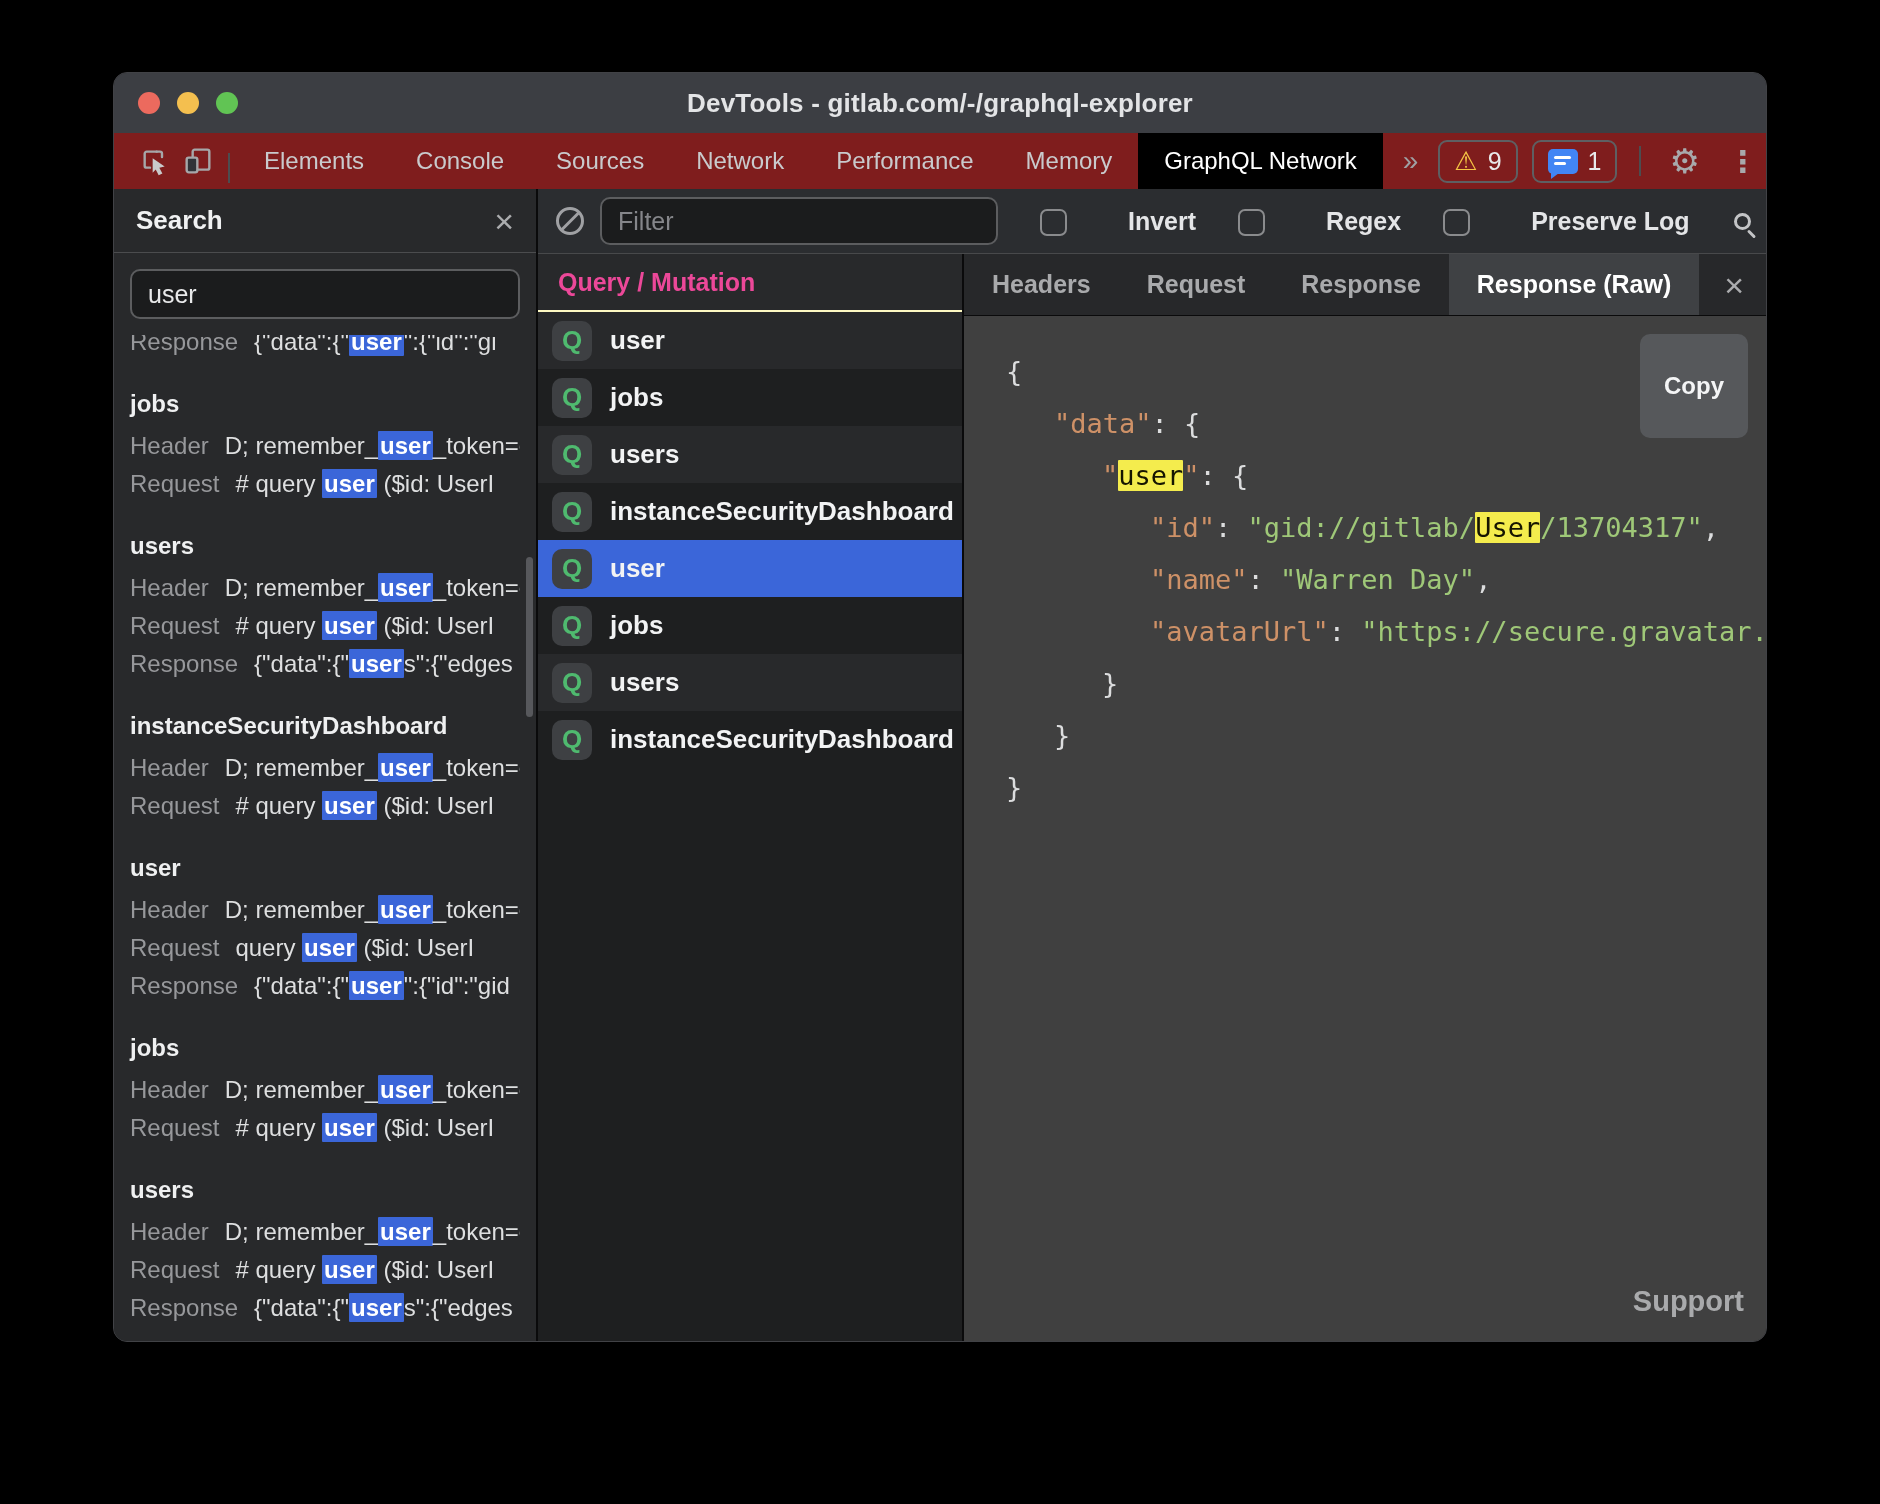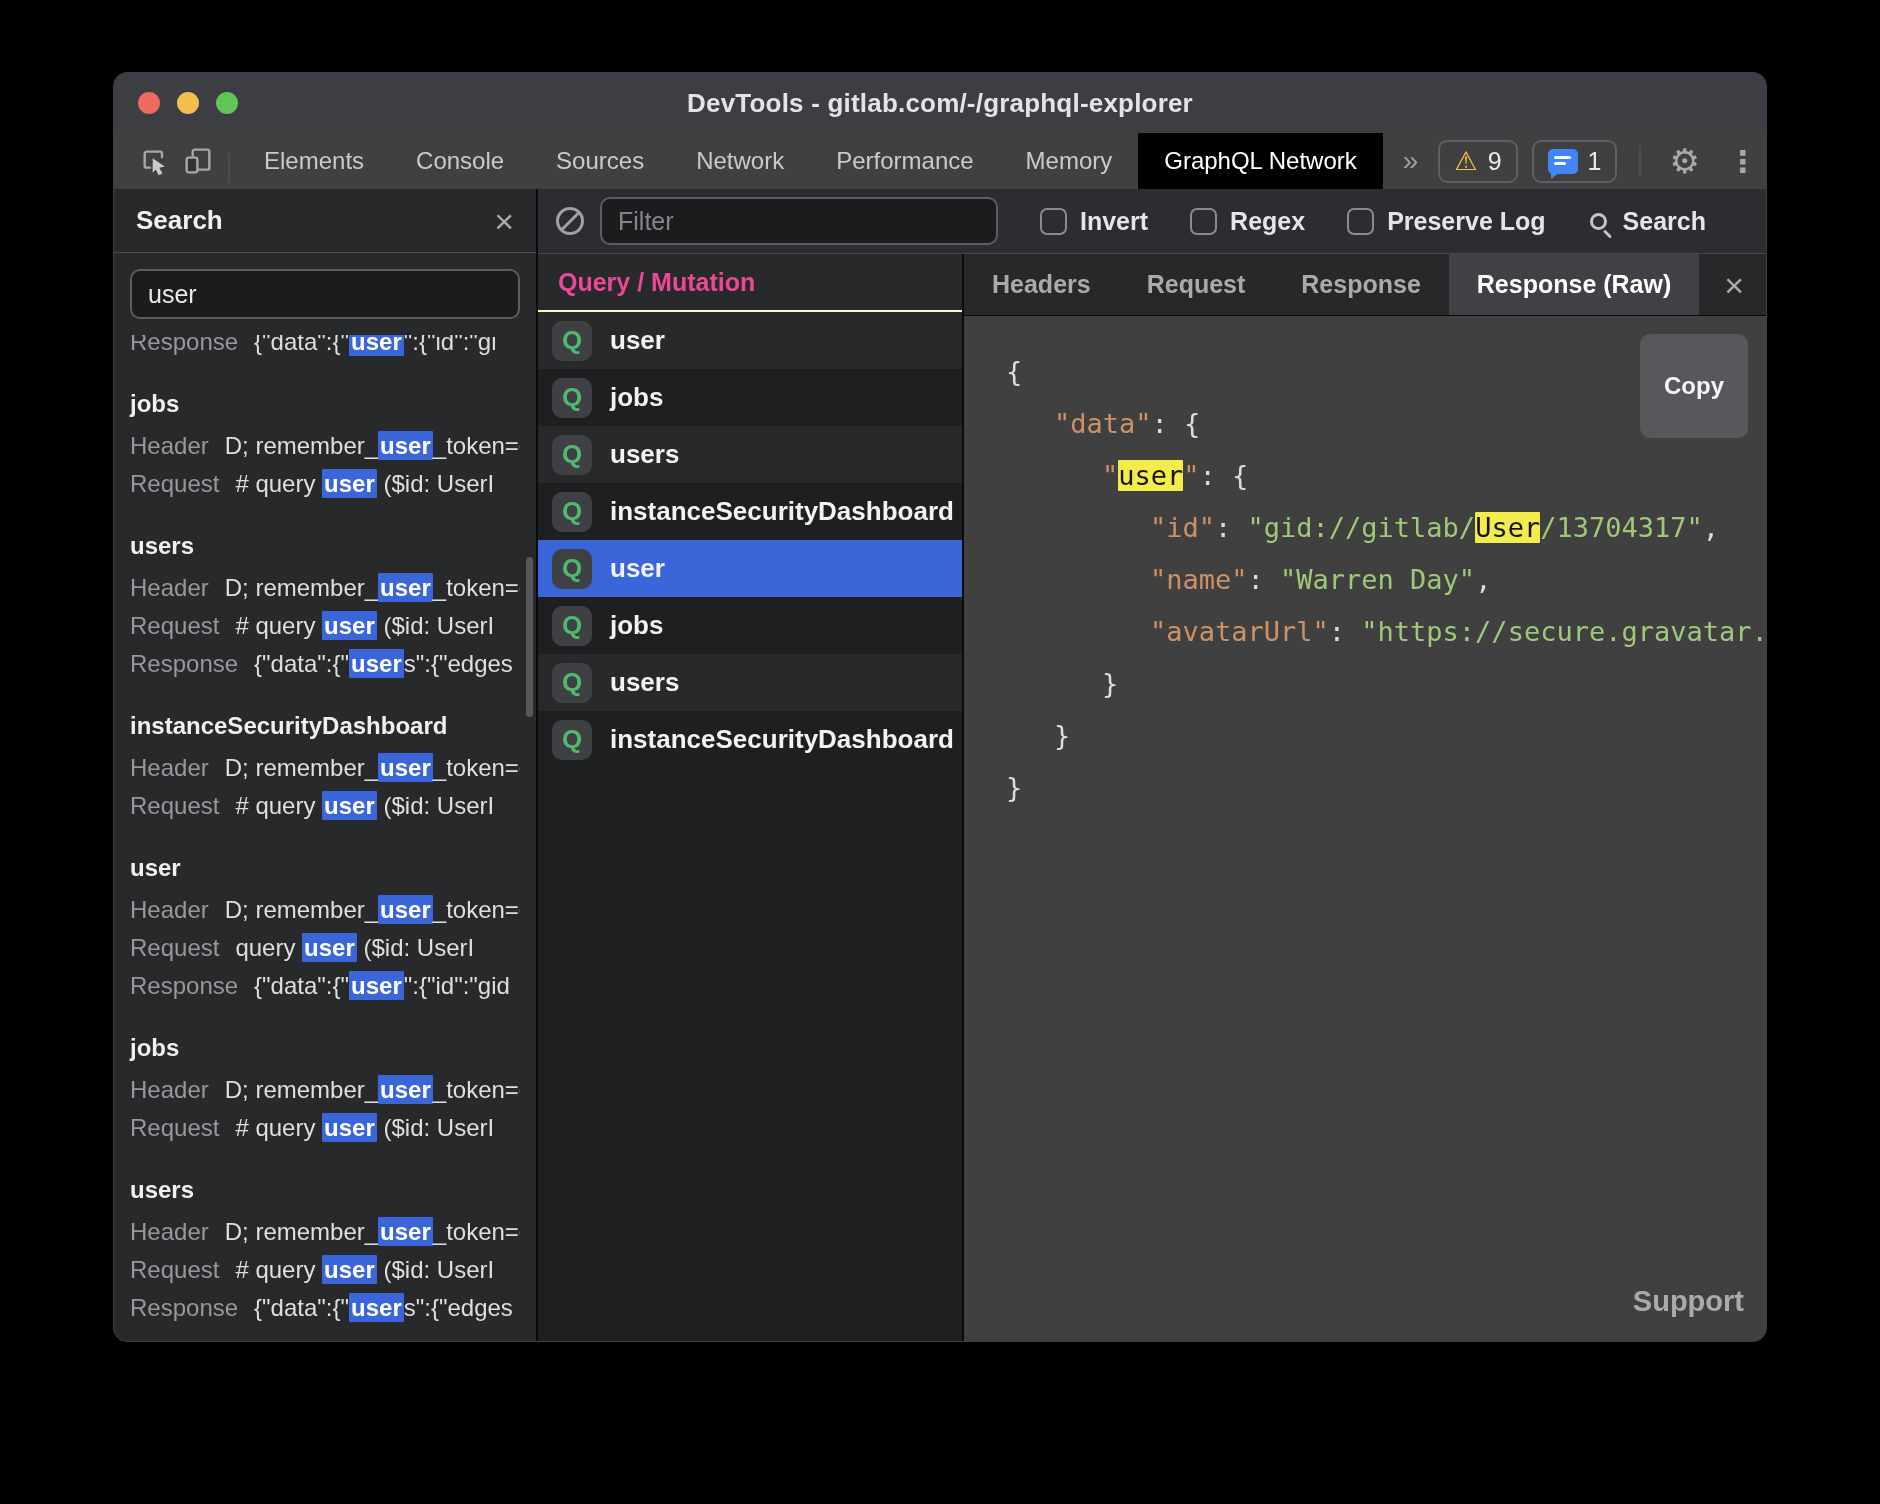--- a/index.html
+++ b/index.html
@@ -12,21 +12,21 @@
 
   
   .titlebar { height:60px; background:#3C3E43; position:relative; flex:none;
               display:flex; align-items:center; justify-content:center; }
   .traffic { position:absolute; left:24px; top:0; height:100%; display:flex; align-items:center; gap:17px; }
   .light { width:22px; height:22px; border-radius:50%; }
   .light.red{ background:#EC6A5E; } .light.yellow{ background:#F4BF4F; } .light.green{ background:#61C454; }
   .title { color:#E3E4E6; font-size:26px; font-weight:700; letter-spacing:.2px; }
 
   
-  .tabbar { height:56px; background:#404040; flex:none; display:flex; align-items:stretch; }
+  .tabbar { height:56px; background:#7f1d1d; flex:none; display:flex; align-items:stretch; }
   .tb-icons { display:flex; align-items:center; padding-left:18px; }
   .icon-btn { width:44px; height:100%; display:flex; align-items:center; justify-content:center; cursor:default; }
   .tb-sep { width:2px; height:30px; background:#4C4D50; margin:13px 8px 0 8px; }
   .dt-tabs { display:flex; align-items:stretch; }
   .dt-tab { padding:0 26px; display:flex; align-items:center; color:#C9CACC; font-size:24px; white-space:nowrap; }
   .dt-tab.active { background:#000; color:#FFF; }
   .chevron-more { display:flex; align-items:center; padding:0 20px; color:#9FA0A3; font-size:28px; }
   .tb-right { margin-left:auto; display:flex; align-items:center; padding-right:16px; gap:14px; }
   .badge-pill { display:flex; align-items:center; gap:10px; border:2px solid #5E5F62; border-radius:9px;
                 padding:5px 14px; color:#E8E9EA; font-size:25px; }
@@ -66,21 +66,21 @@
                       background:#57585C; border-radius:4px; }
 
   
   .right-region { flex:1; display:flex; flex-direction:column; min-width:0; }
   .filter-toolbar { height:65px; flex:none; background:#2B2D30; border-bottom:1px solid #48494B;
                     display:flex; align-items:center; padding:0 18px; }
   .block-icon { width:28px; height:28px; border:3px solid #A0A1A4; border-radius:50%; position:relative; flex:none; }
   .block-icon::after { content:""; position:absolute; left:-1px; top:10px; width:24px; height:3px;
                        background:#A0A1A4; transform:rotate(-45deg); }
   .filter-input { width:398px; height:48px; margin-left:16px; flex:none; }
-  .cb-group { display:flex; align-items:center; margin-left:42px; }
+  .cb-group { display:flex; align-items:flex-end; margin-left:42px;gap:48px; }
   .checkbox { width:27px; height:27px; border:2.5px solid #8A8B8D; border-radius:7px; background:transparent; flex:none; }
   .cb-label { color:#E4E5E7; font-size:25px; font-weight:600; margin-left:13px; white-space:nowrap; }
   .search-ctl { display:flex; align-items:center; margin-left:44px; }
   .mag-icon { width:17px; height:17px; border:3px solid #C3C4C6; border-radius:50%; position:relative; flex:none; }
   .mag-icon::after { content:""; position:absolute; left:13px; top:13px; width:3px; height:10px;
                      background:#C3C4C6; border-radius:2px; transform:rotate(-45deg); }
   .search-ctl .cb-label { margin-left:16px; }
 
   .lower { flex:1; display:flex; min-height:0; }
 

